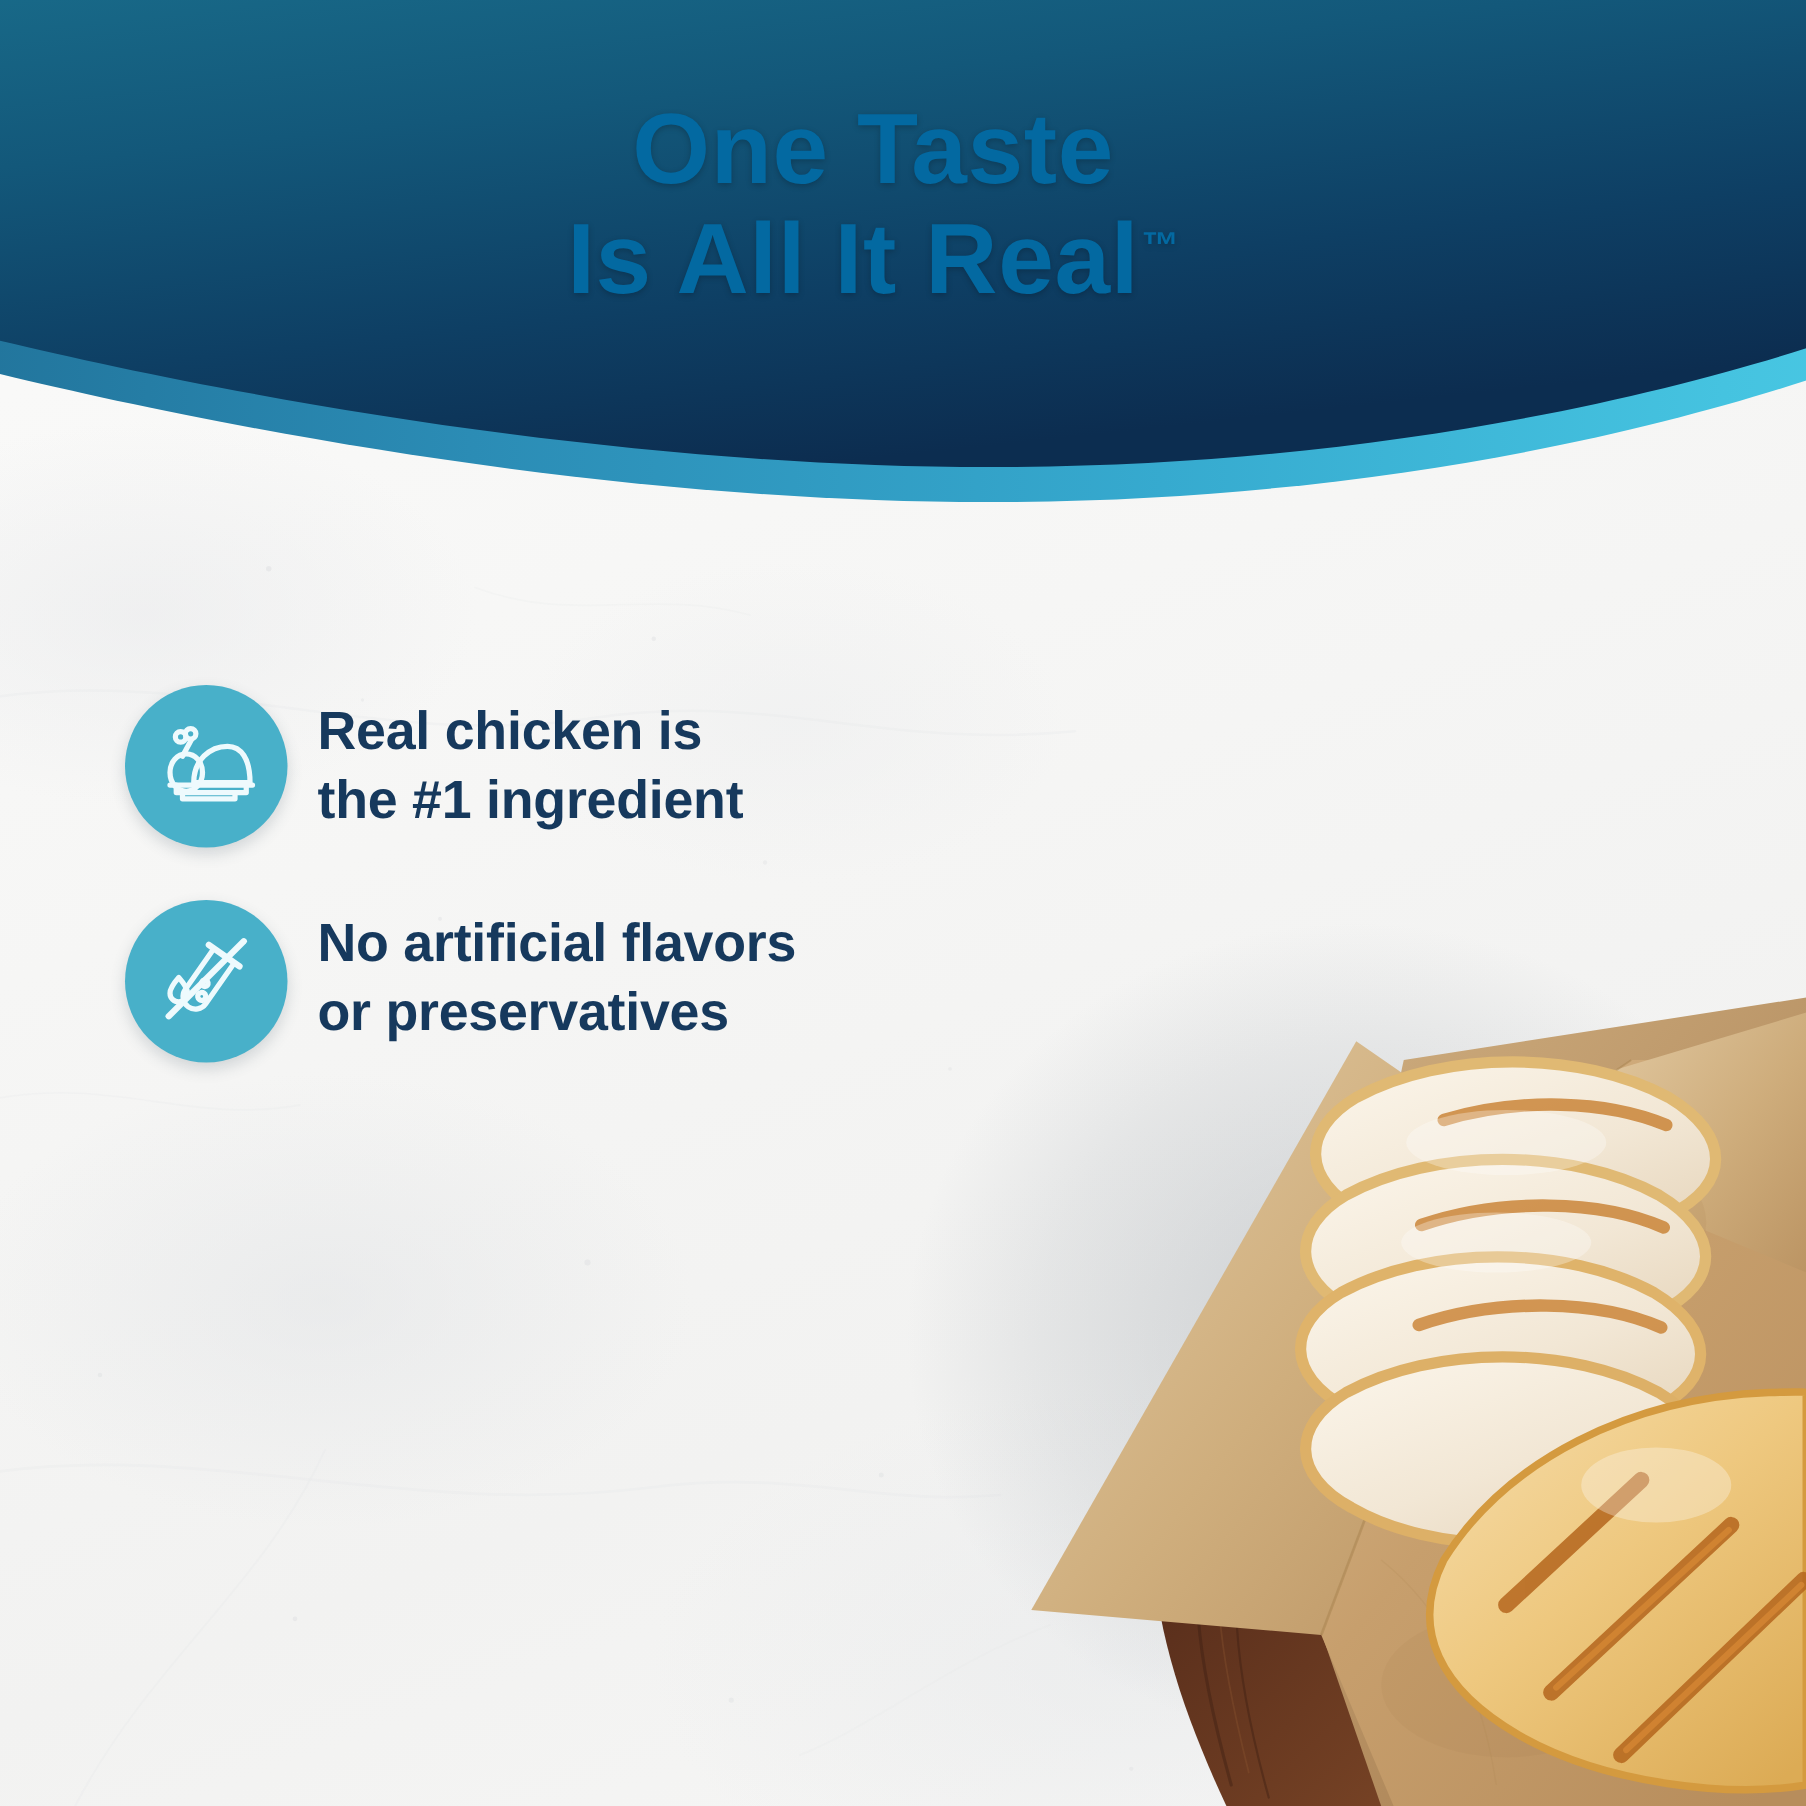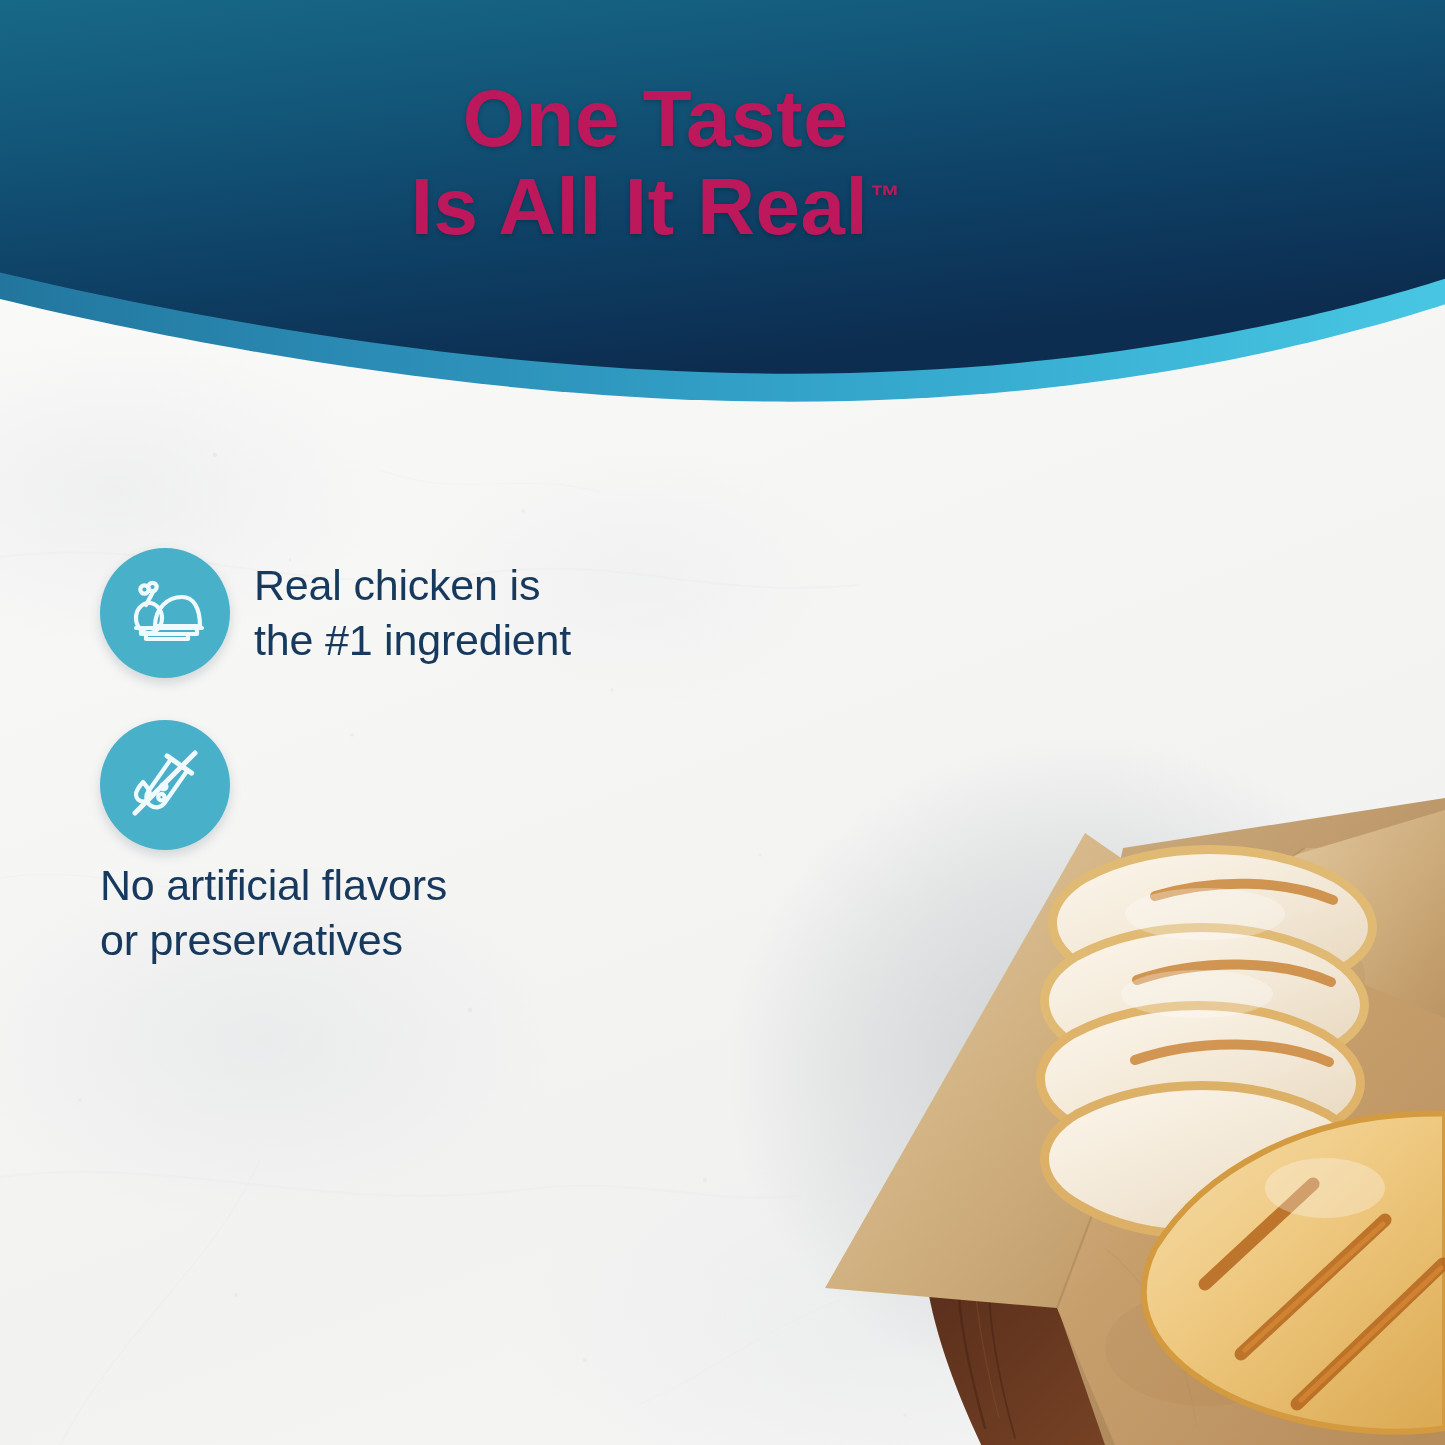--- a/index.html
+++ b/index.html
@@ -27,59 +27,60 @@
   .marble-veins{position:absolute;inset:0;opacity:.5;}
   .speckles{position:absolute;inset:0;opacity:.55;}
 
   
   .header{
     position:absolute;left:0;top:0;width:1445px;height:420px;overflow:hidden;
   }
   .header svg{position:absolute;left:0;top:0;}
   .headline{
     position:absolute;left:0;top:0;width:1311px;
-    text-align:center;color:#be185d;
+    text-align:center;color:#0369a1;
     font-weight:bold;
     letter-spacing:.5px;
     text-shadow:0 2px 5px rgba(0,0,0,.22);
     z-index:3;
     pointer-events:none;
+    padding-left:43px;
   }
   .headline .l1{
     display:block;font-size:80px;line-height:1.02;margin-top:78px;
   }
   .headline .l2{
     display:block;font-size:80px;line-height:1.02;margin-top:6px;position:relative;
   }
   .tm{
     font-size:30px;vertical-align:super;line-height:0;margin-left:2px;
     font-weight:bold;letter-spacing:0;
   }
 
   
   .bullets{
     position:absolute;left:100px;top:548px;width:760px;z-index:4;
   }
   .bullet{
     display:flex;align-items:flex-start;margin-bottom:44px;
   }
-  .bullet:last-child{margin-bottom:0;flex-direction:column;}
+  .bullet:last-child{margin-bottom:0;}
   .icon-circle{
     flex:0 0 auto;width:130px;height:130px;border-radius:50%;
     background:#48b0c9;
     box-shadow:0 5px 12px rgba(60,80,95,.20);
     display:flex;align-items:center;justify-content:center;
     margin-right:24px;
   }
   .icon-circle svg{display:block;}
   .bullet-text{
     color:#16395d;
     font-size:43px;
     line-height:1.27;
-    font-weight:normal;
+    font-weight:bold;
     letter-spacing:-0.2px;
     padding-top:10px;
     white-space:pre-line;
   }
   .b1{margin-left:0;}
   .b2 .bullet-text{padding-top:2px;}
   .b3 .bullet-text{padding-top:8px;}
 
   
   .bullet.b1{margin-bottom:42px;}

